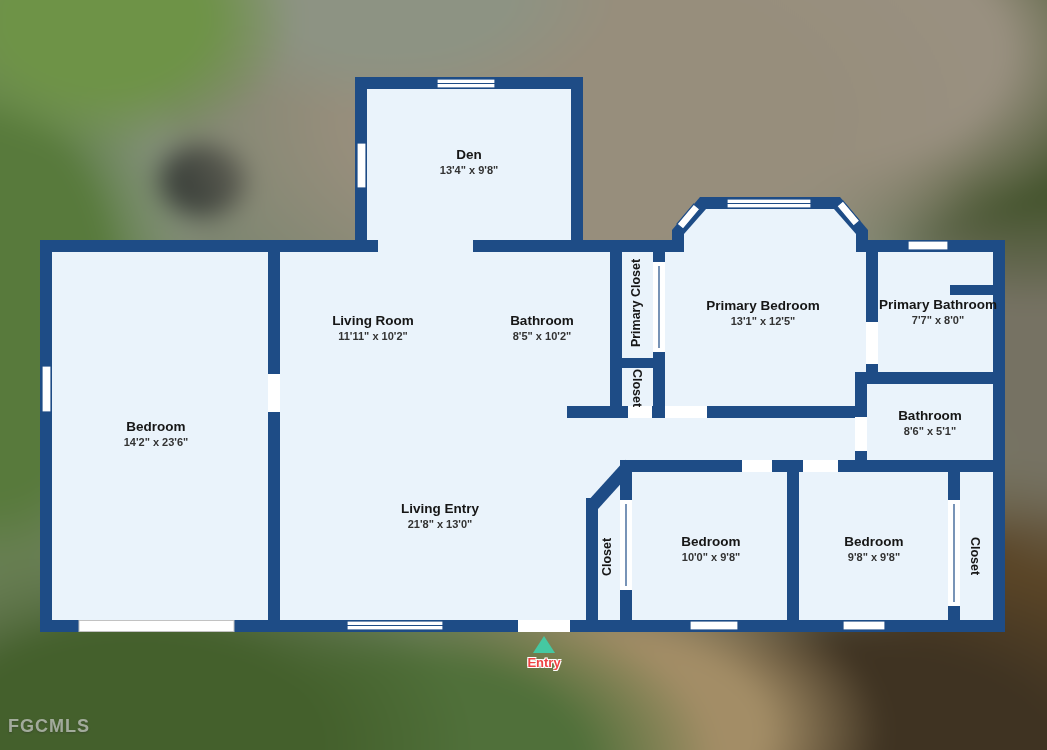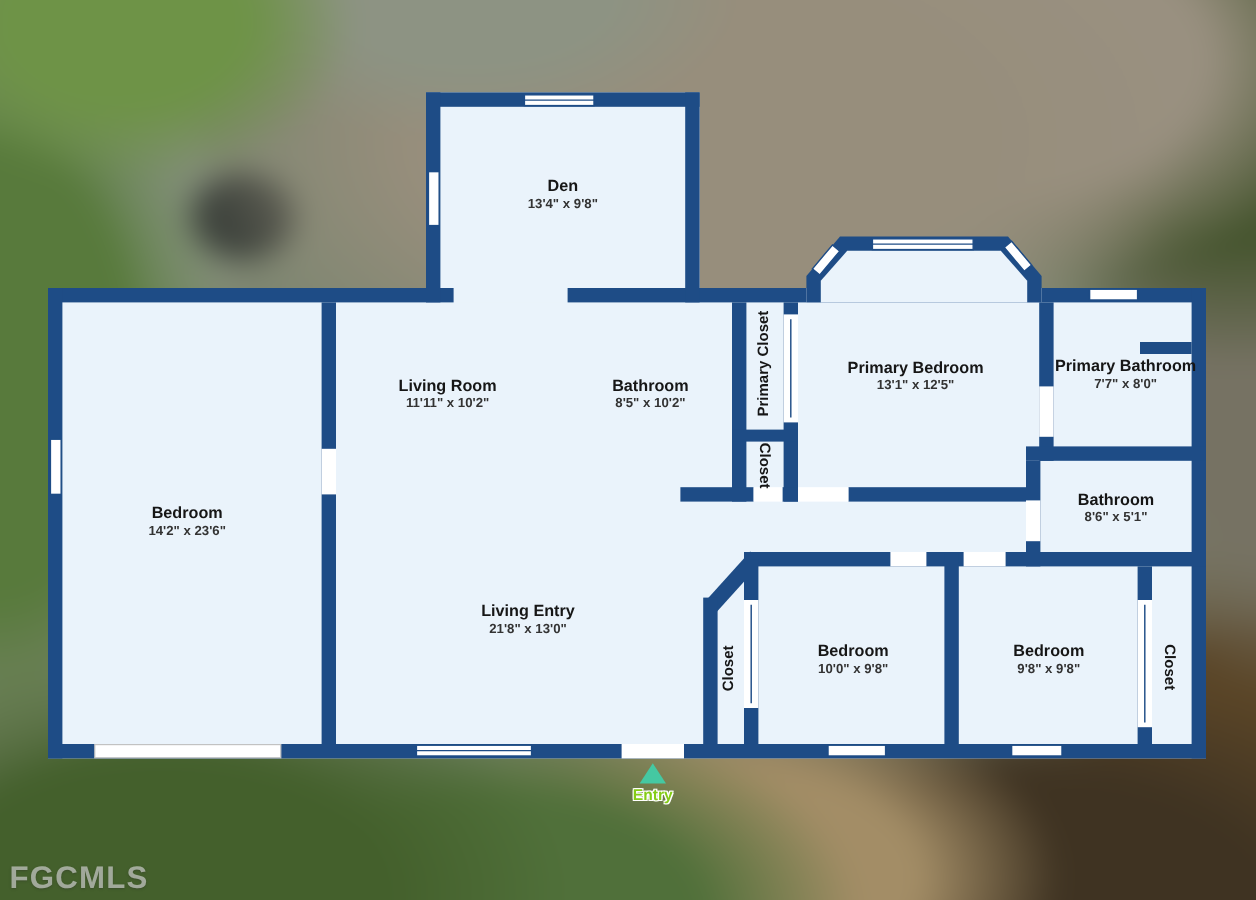--- a/index.html
+++ b/index.html
@@ -49,26 +49,26 @@
   .vert-ccw .rname,.vert-cw .rname{font-size:12.5px;}
 
   .entry-marker{
     position:absolute;left:544px;top:636px;transform:translate(-50%,0);
     width:0;height:0;
     border-left:11px solid transparent;border-right:11px solid transparent;
     border-bottom:17px solid #45c8a2;
   }
   .entry-label{
     position:absolute;left:544px;top:662px;transform:translate(-50%,-50%);
-    font-size:13px;font-weight:bold;color:#84cc16;
+    font-size:13px;font-weight:bold;color:#ef4444;
     text-shadow:-1px -1px 0 #fff,1px -1px 0 #fff,-1px 1px 0 #fff,1px 1px 0 #fff,0 1px 0 #fff,0 -1px 0 #fff;
   }
   .watermark{
     position:absolute;left:8px;top:716px;
-    font-size:26px;font-weight:bold;letter-spacing:1px;
+    font-size:18px;font-weight:bold;letter-spacing:1px;
     color:rgba(225,225,225,0.62);
     text-shadow:0 1px 2px rgba(40,40,40,0.35);
   }
 </style>
 </head>
 <body>
 
 <div class="stage">
   <div class="bg"></div>
 

